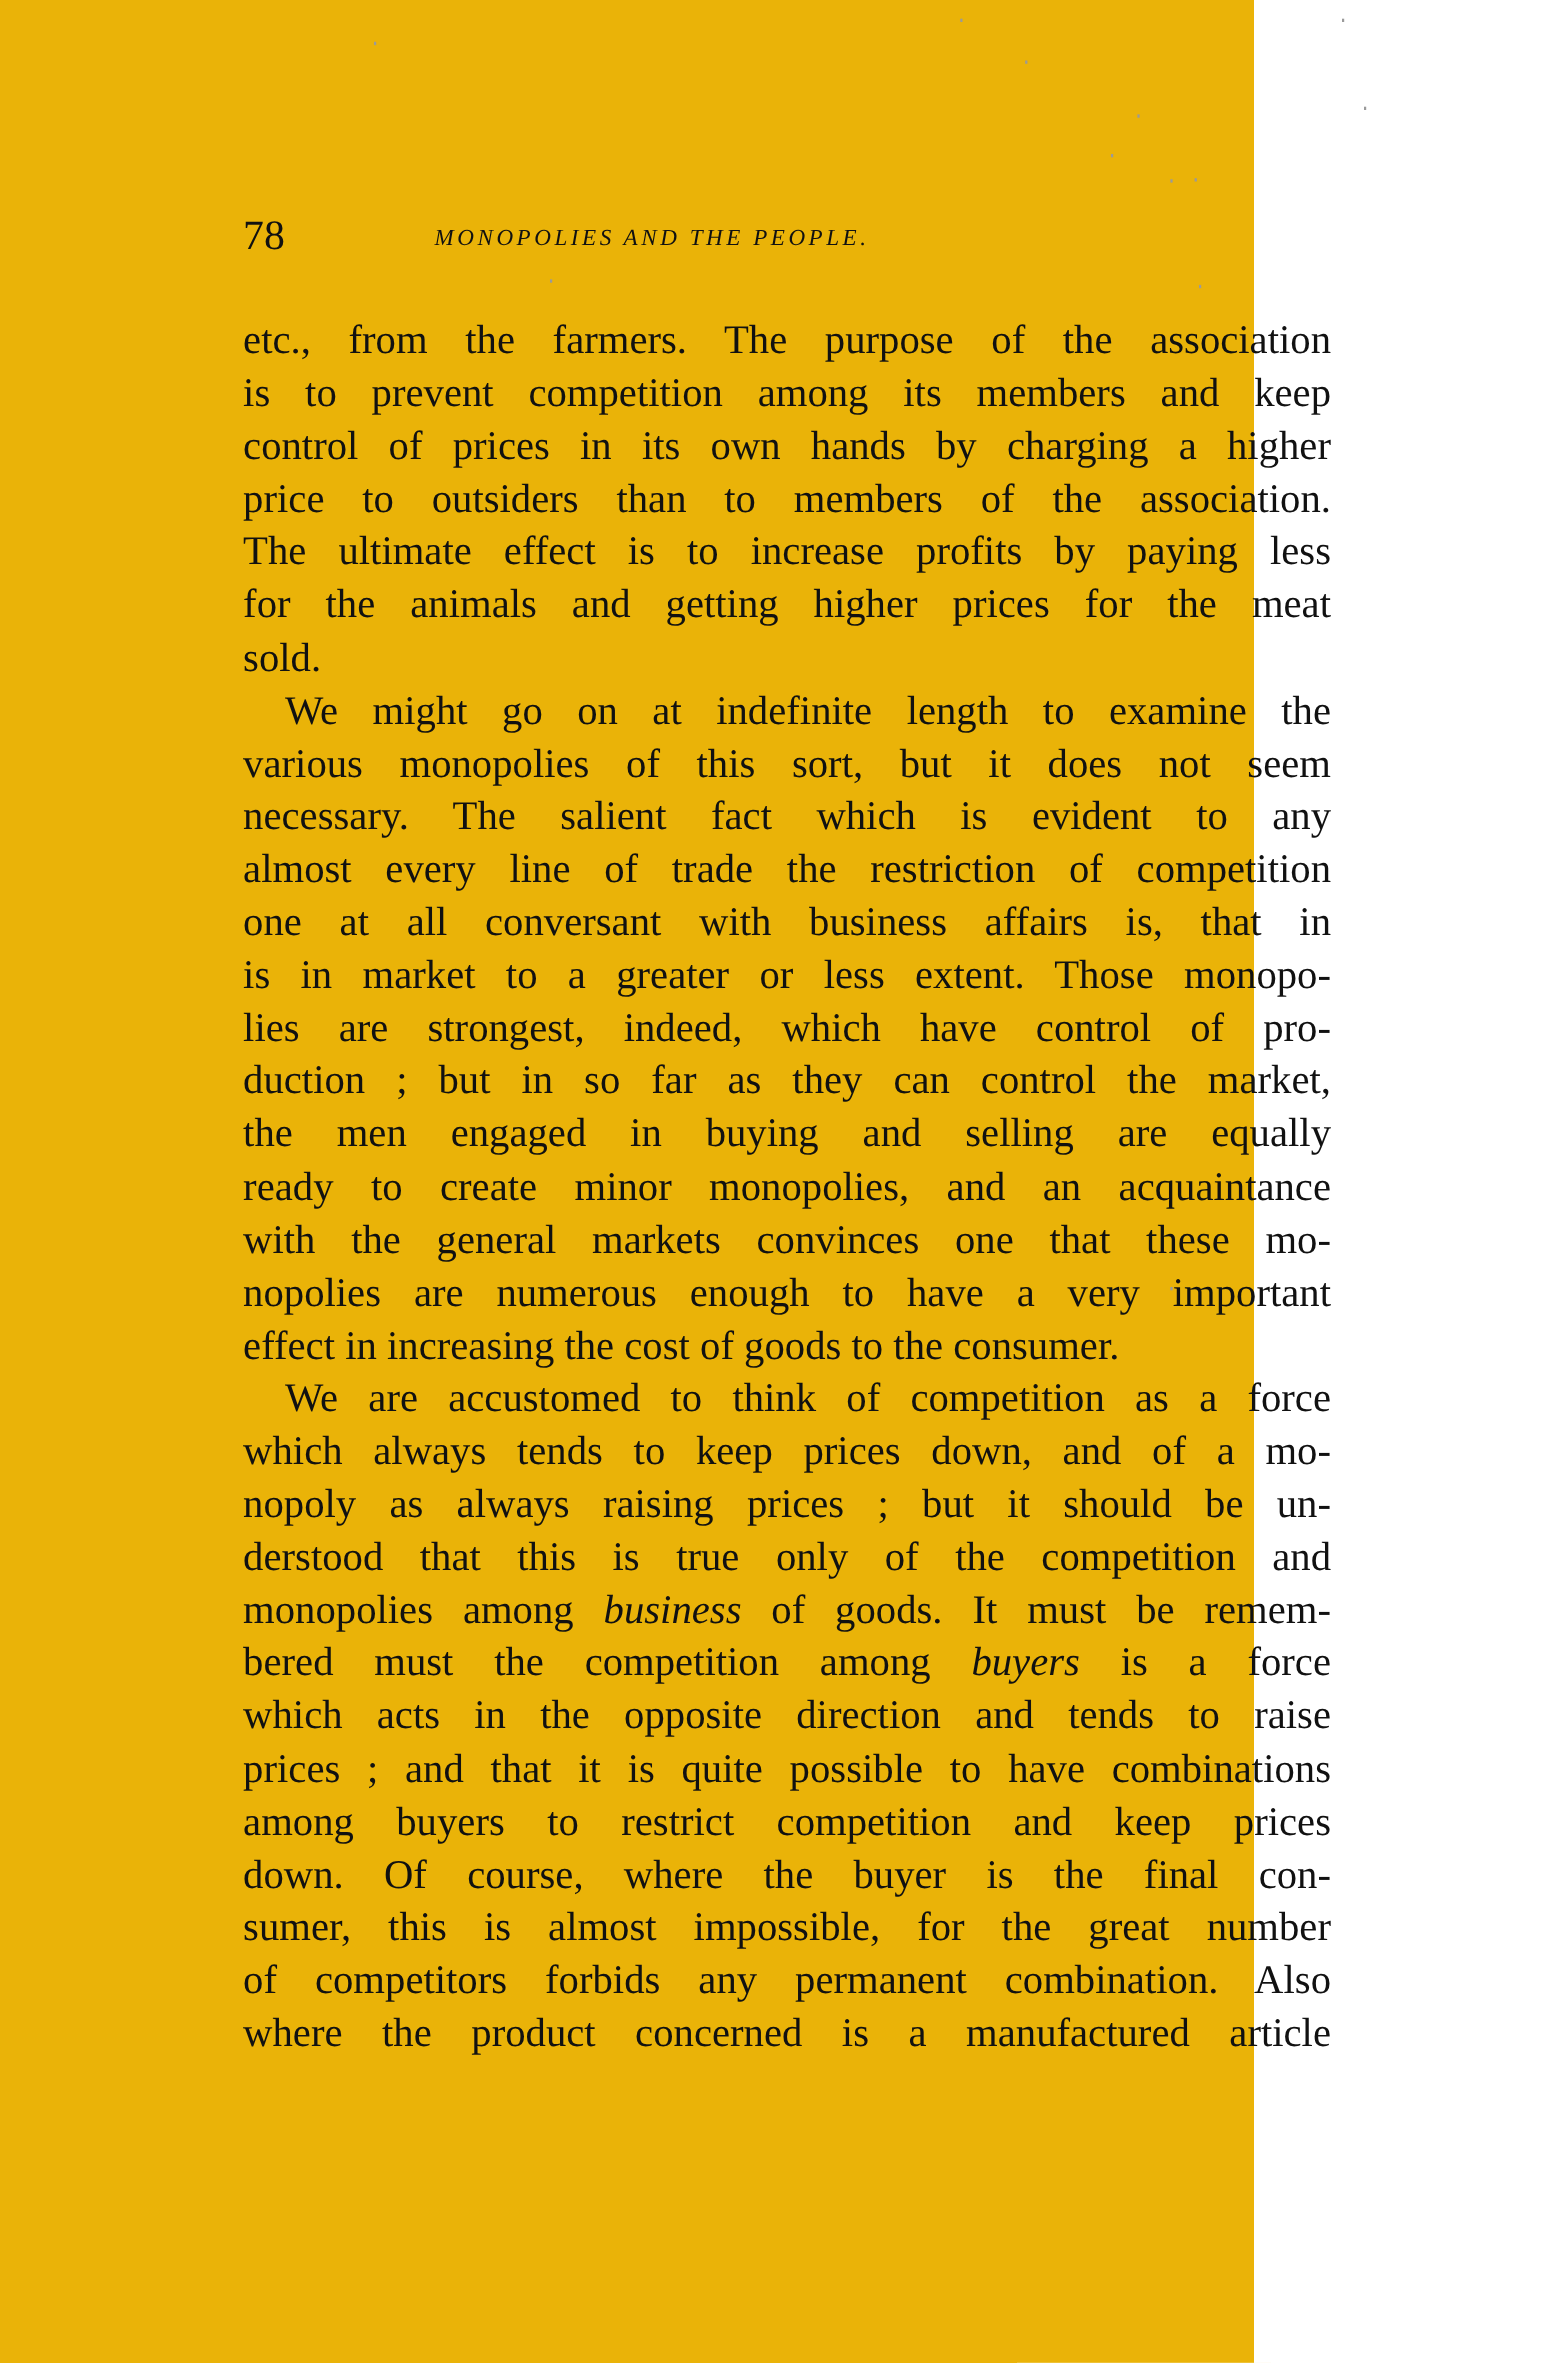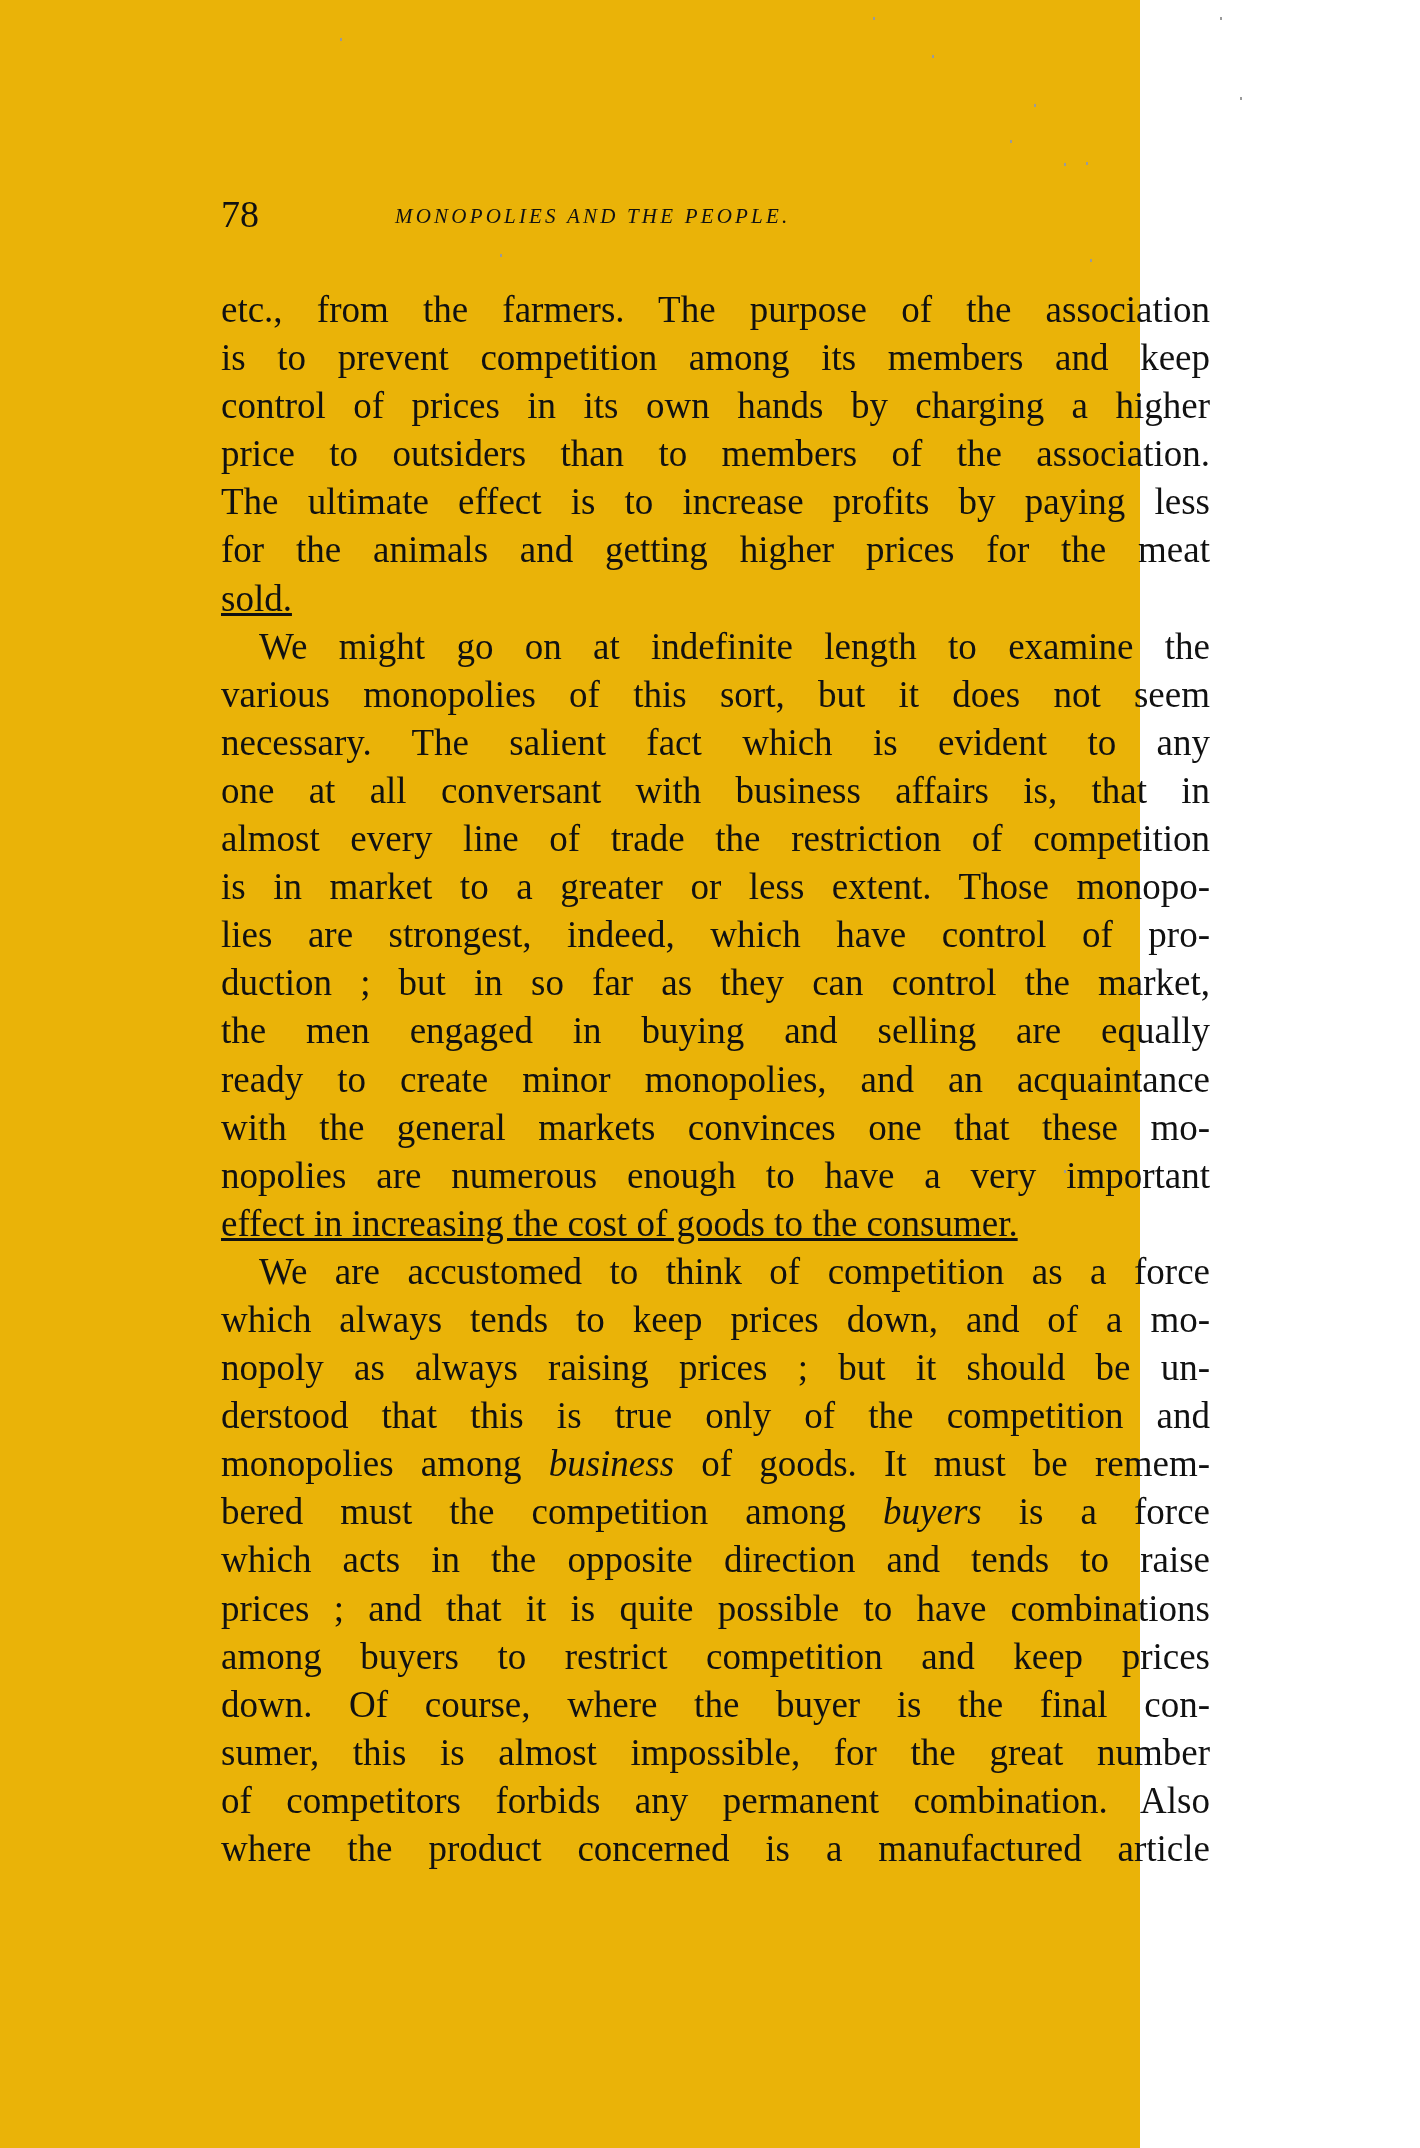--- a/index.html
+++ b/index.html
@@ -58,21 +58,20 @@
       height: 48.1px;
       line-height: 48.1px;
       white-space: nowrap;
       text-align: justify;
       text-align-last: justify;
       overflow: visible;
     }
     .line.last {
       text-align: left;
       text-align-last: left;
-      text-decoration: underline;
     }
     .line.indent {
       padding-left: 38px;
     }
     .it {
       font-style: italic;
     }
     .speck {
       position: absolute;
       width: 2px;
@@ -97,22 +96,22 @@
         <span class="line"><span>control of prices in its own hands by charging a higher</span></span>
         <span class="line"><span>price to outsiders than to members of the association.</span></span>
         <span class="line"><span>The ultimate effect is to increase profits by paying less</span></span>
         <span class="line"><span>for the animals and getting higher prices for the meat</span></span>
         <span class="line last"><span>sold.</span></span>
       </div>
       <div>
         <span class="line indent"><span>We might go on at indefinite length to examine the</span></span>
         <span class="line"><span>various monopolies of this sort, but it does not seem</span></span>
         <span class="line"><span>necessary.  The salient fact which is evident to any</span></span>
+        <span class="line"><span>almost every line of trade the restriction of competition</span></span>
         <span class="line"><span>one at all conversant with business affairs is, that in</span></span>
-        <span class="line"><span>almost every line of trade the restriction of competition</span></span>
         <span class="line"><span>is in market to a greater or less extent.  Those monopo-</span></span>
         <span class="line"><span>lies are strongest, indeed, which have control of pro-</span></span>
         <span class="line"><span>duction ; but in so far as they can control the market,</span></span>
         <span class="line"><span>the men engaged in buying and selling are equally</span></span>
         <span class="line"><span>ready to create minor monopolies, and an acquaintance</span></span>
         <span class="line"><span>with the general markets convinces one that these mo-</span></span>
         <span class="line"><span>nopolies are numerous enough to have a very important</span></span>
         <span class="line last"><span>effect in increasing the cost of goods to the consumer.</span></span>
       </div>
       <div>

